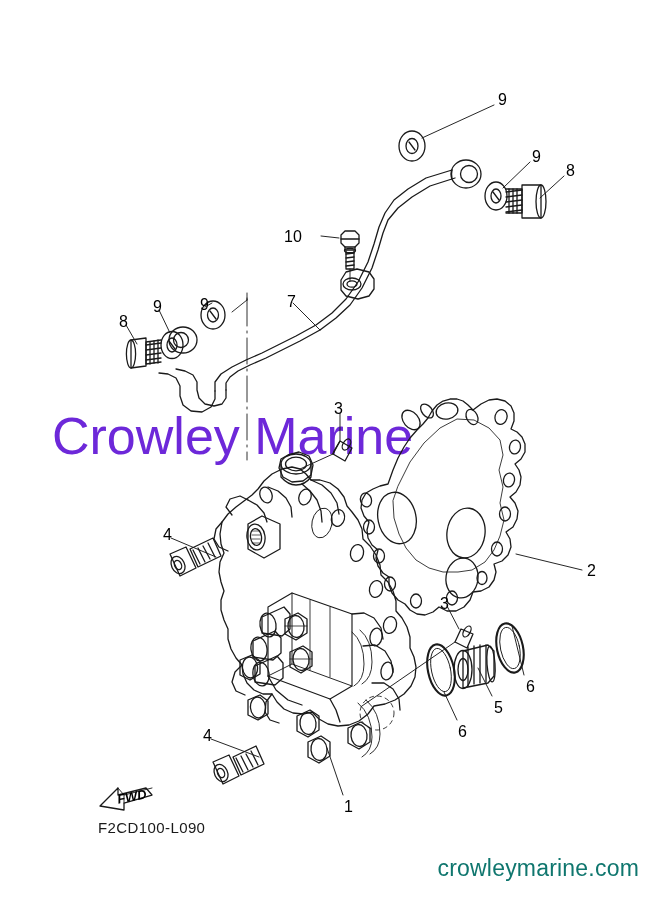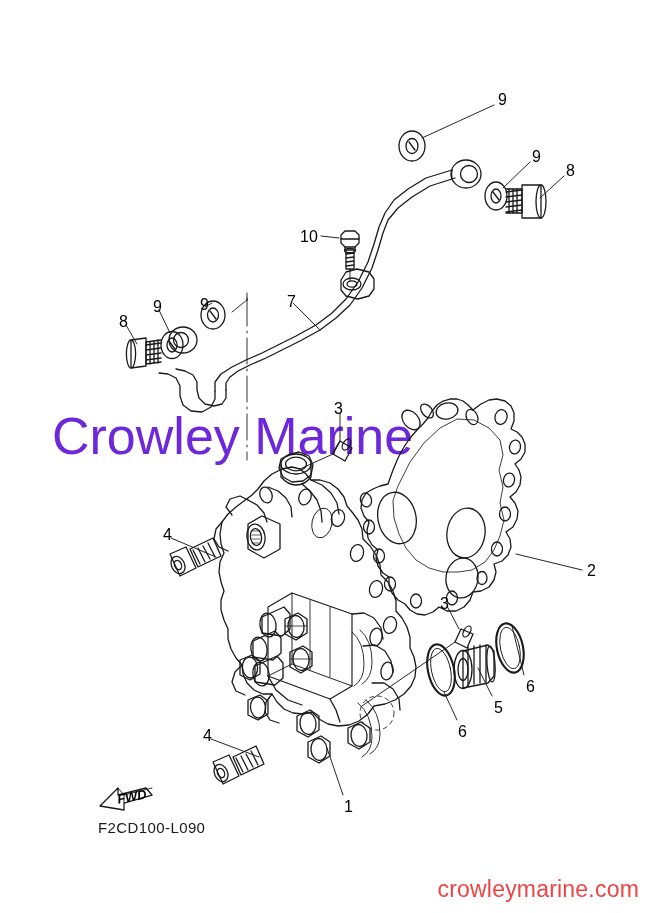--- a/index.html
+++ b/index.html
@@ -34,24 +34,23 @@
     letter-spacing: 0px;
     white-space: nowrap;
     font-family: "Liberation Sans", sans-serif;
     user-select: none;
   }
   .brand {
     position: absolute;
     right: 22px;
     top: 855px;
     font-size: 23px;
-    color: #ef4444;
+    color: #0f766e;
     font-family: "Liberation Sans", sans-serif;
     letter-spacing: 0.2px;
-    margin-top: 21px;
   }
   .partcode {
     position: absolute;
     left: 74px;
     top: 819px;
     font-size: 15px;
     color: #1a1a1a;
     font-family: "Liberation Sans", sans-serif;
     letter-spacing: 0.4px;
     margin-left: 24px;
@@ -395,21 +394,21 @@
       </g>
 
     </g>
   </svg>
 
   <div class="fwdlabel" style="left:117px; top:789px; transform:rotate(-11deg);">FWD</div>
 
   <div class="callout" style="left:498px; top:92px;">9</div>
   <div class="callout" style="left:532px; top:149px;">9</div>
   <div class="callout" style="left:566px; top:163px;">8</div>
-  <div class="callout" style="left:300px; top:229px;">10</div>
+  <div class="callout" style="left:284px; top:229px;">10</div>
   <div class="callout" style="left:200px; top:297px;">9</div>
   <div class="callout" style="left:153px; top:299px;">9</div>
   <div class="callout" style="left:119px; top:314px;">8</div>
   <div class="callout" style="left:287px; top:294px;">7</div>
   <div class="callout" style="left:334px; top:401px;">3</div>
   <div class="callout" style="left:587px; top:563px;">2</div>
   <div class="callout" style="left:163px; top:527px;">4</div>
   <div class="callout" style="left:440px; top:596px;">3</div>
   <div class="callout" style="left:526px; top:679px;">6</div>
   <div class="callout" style="left:494px; top:700px;">5</div>

